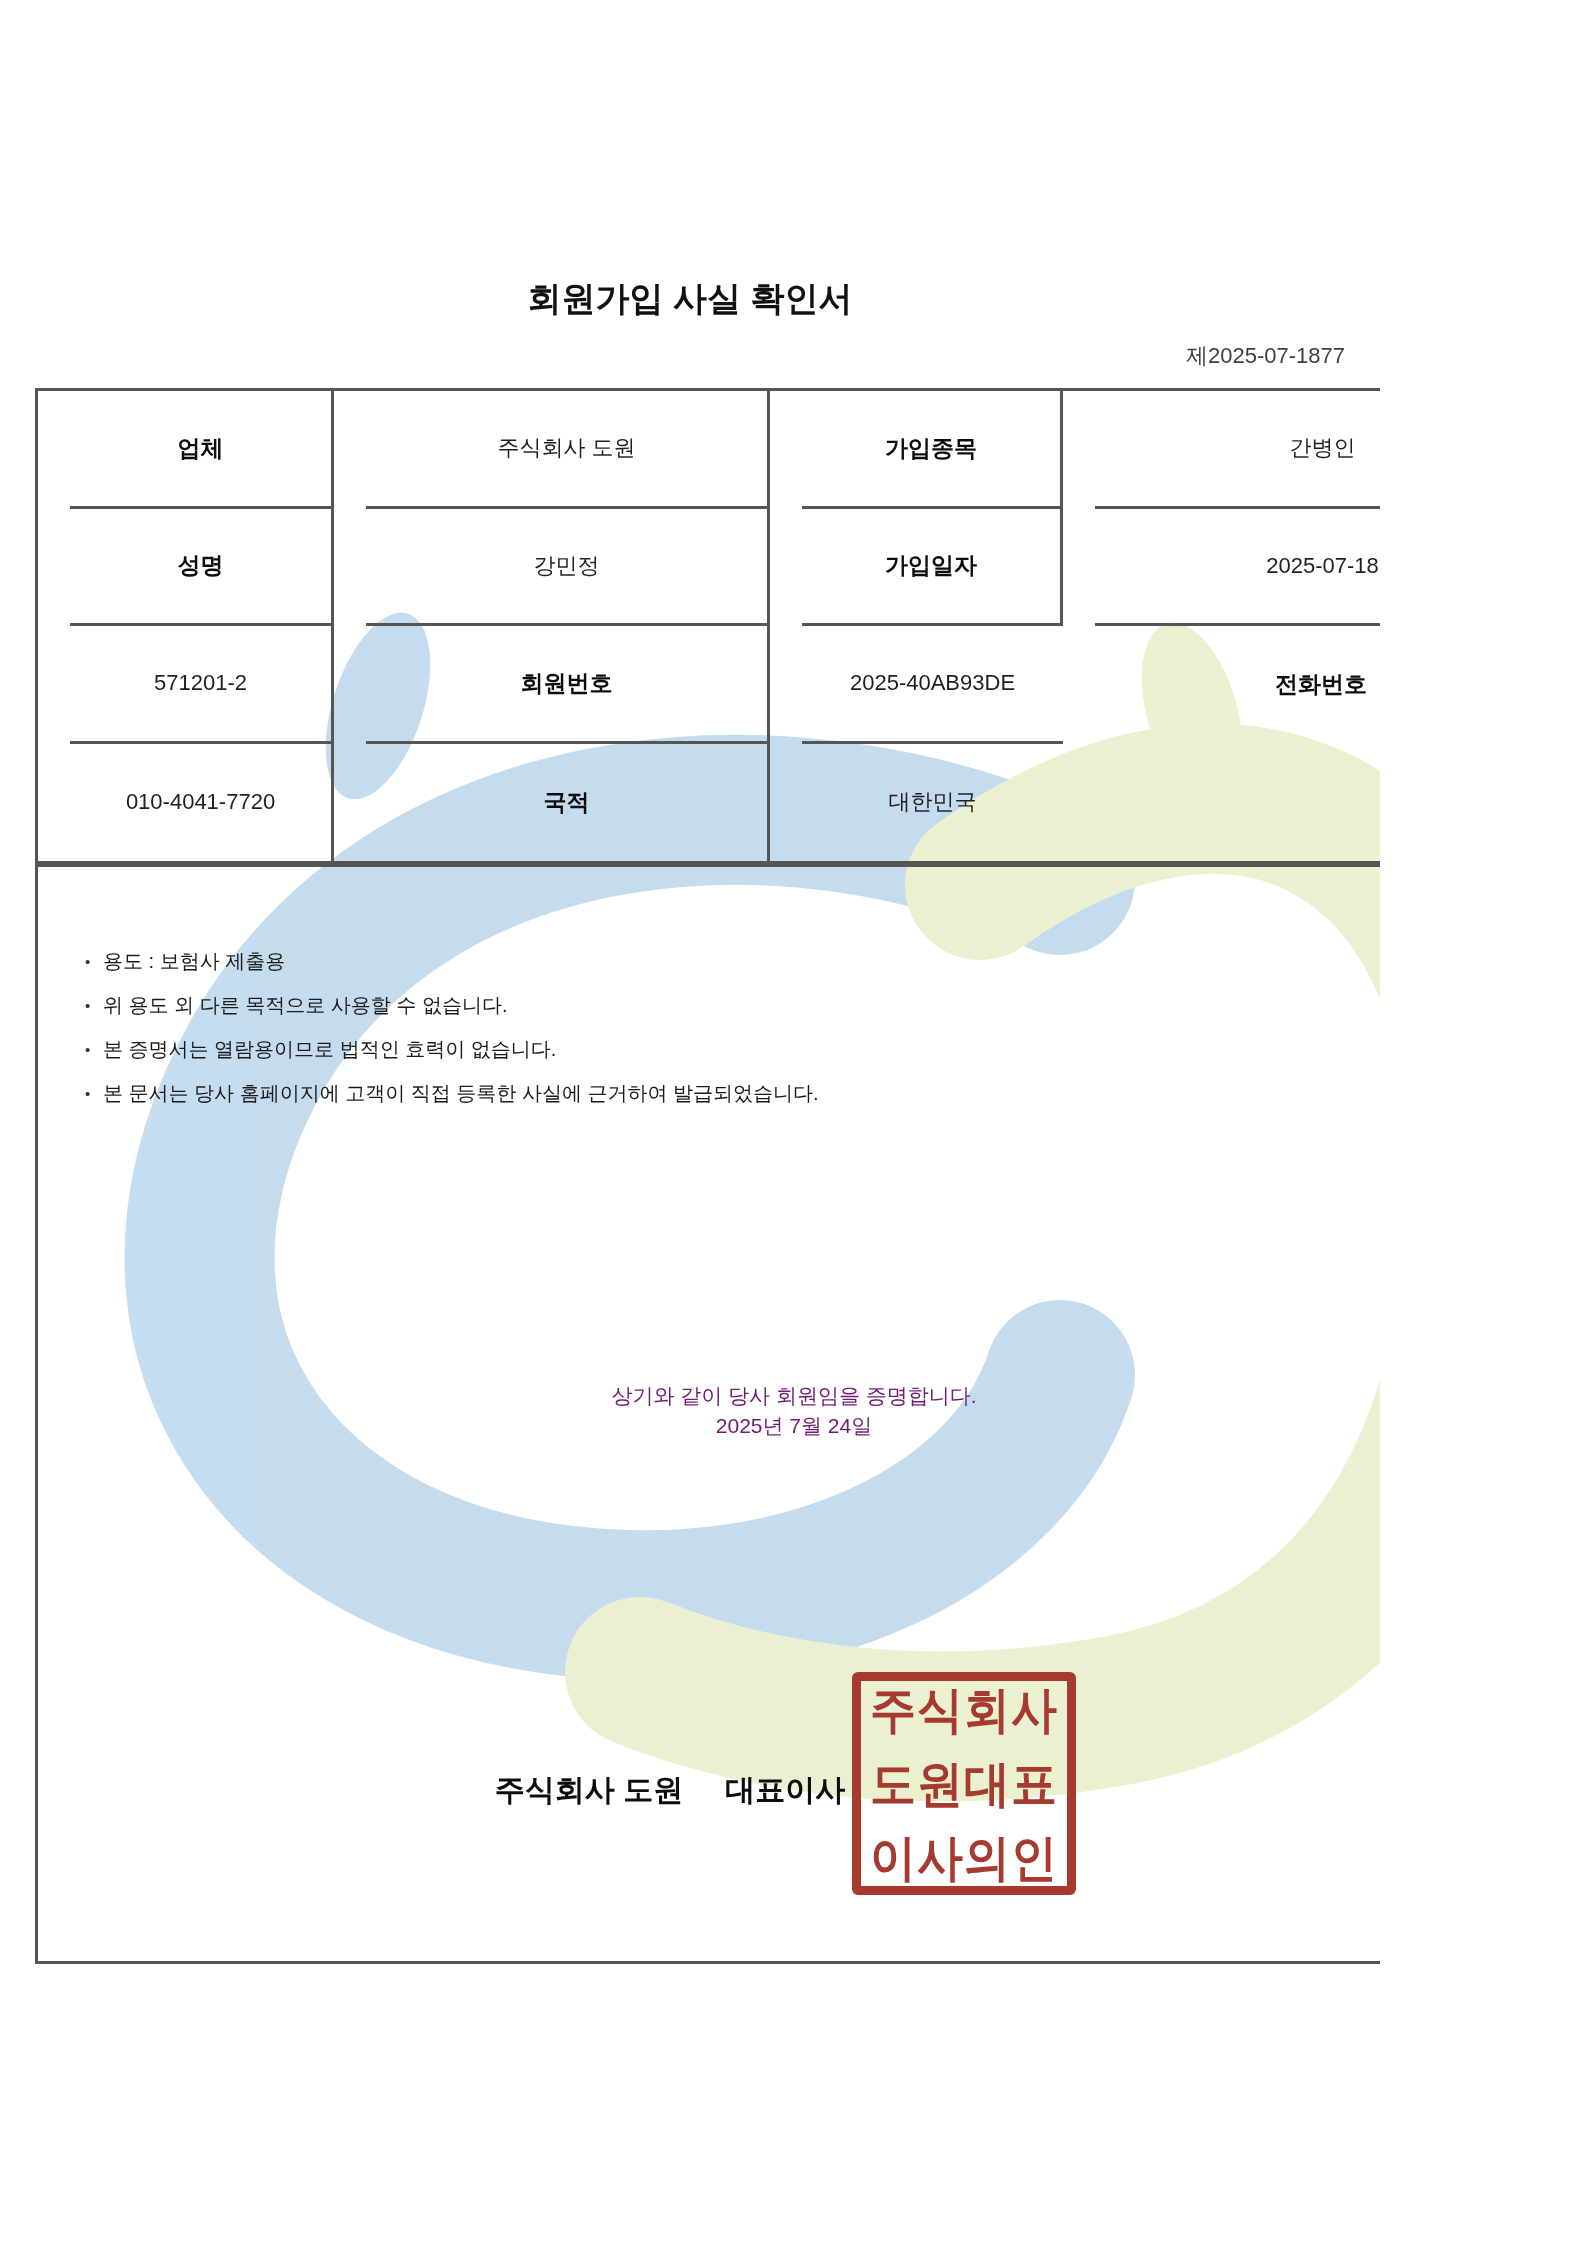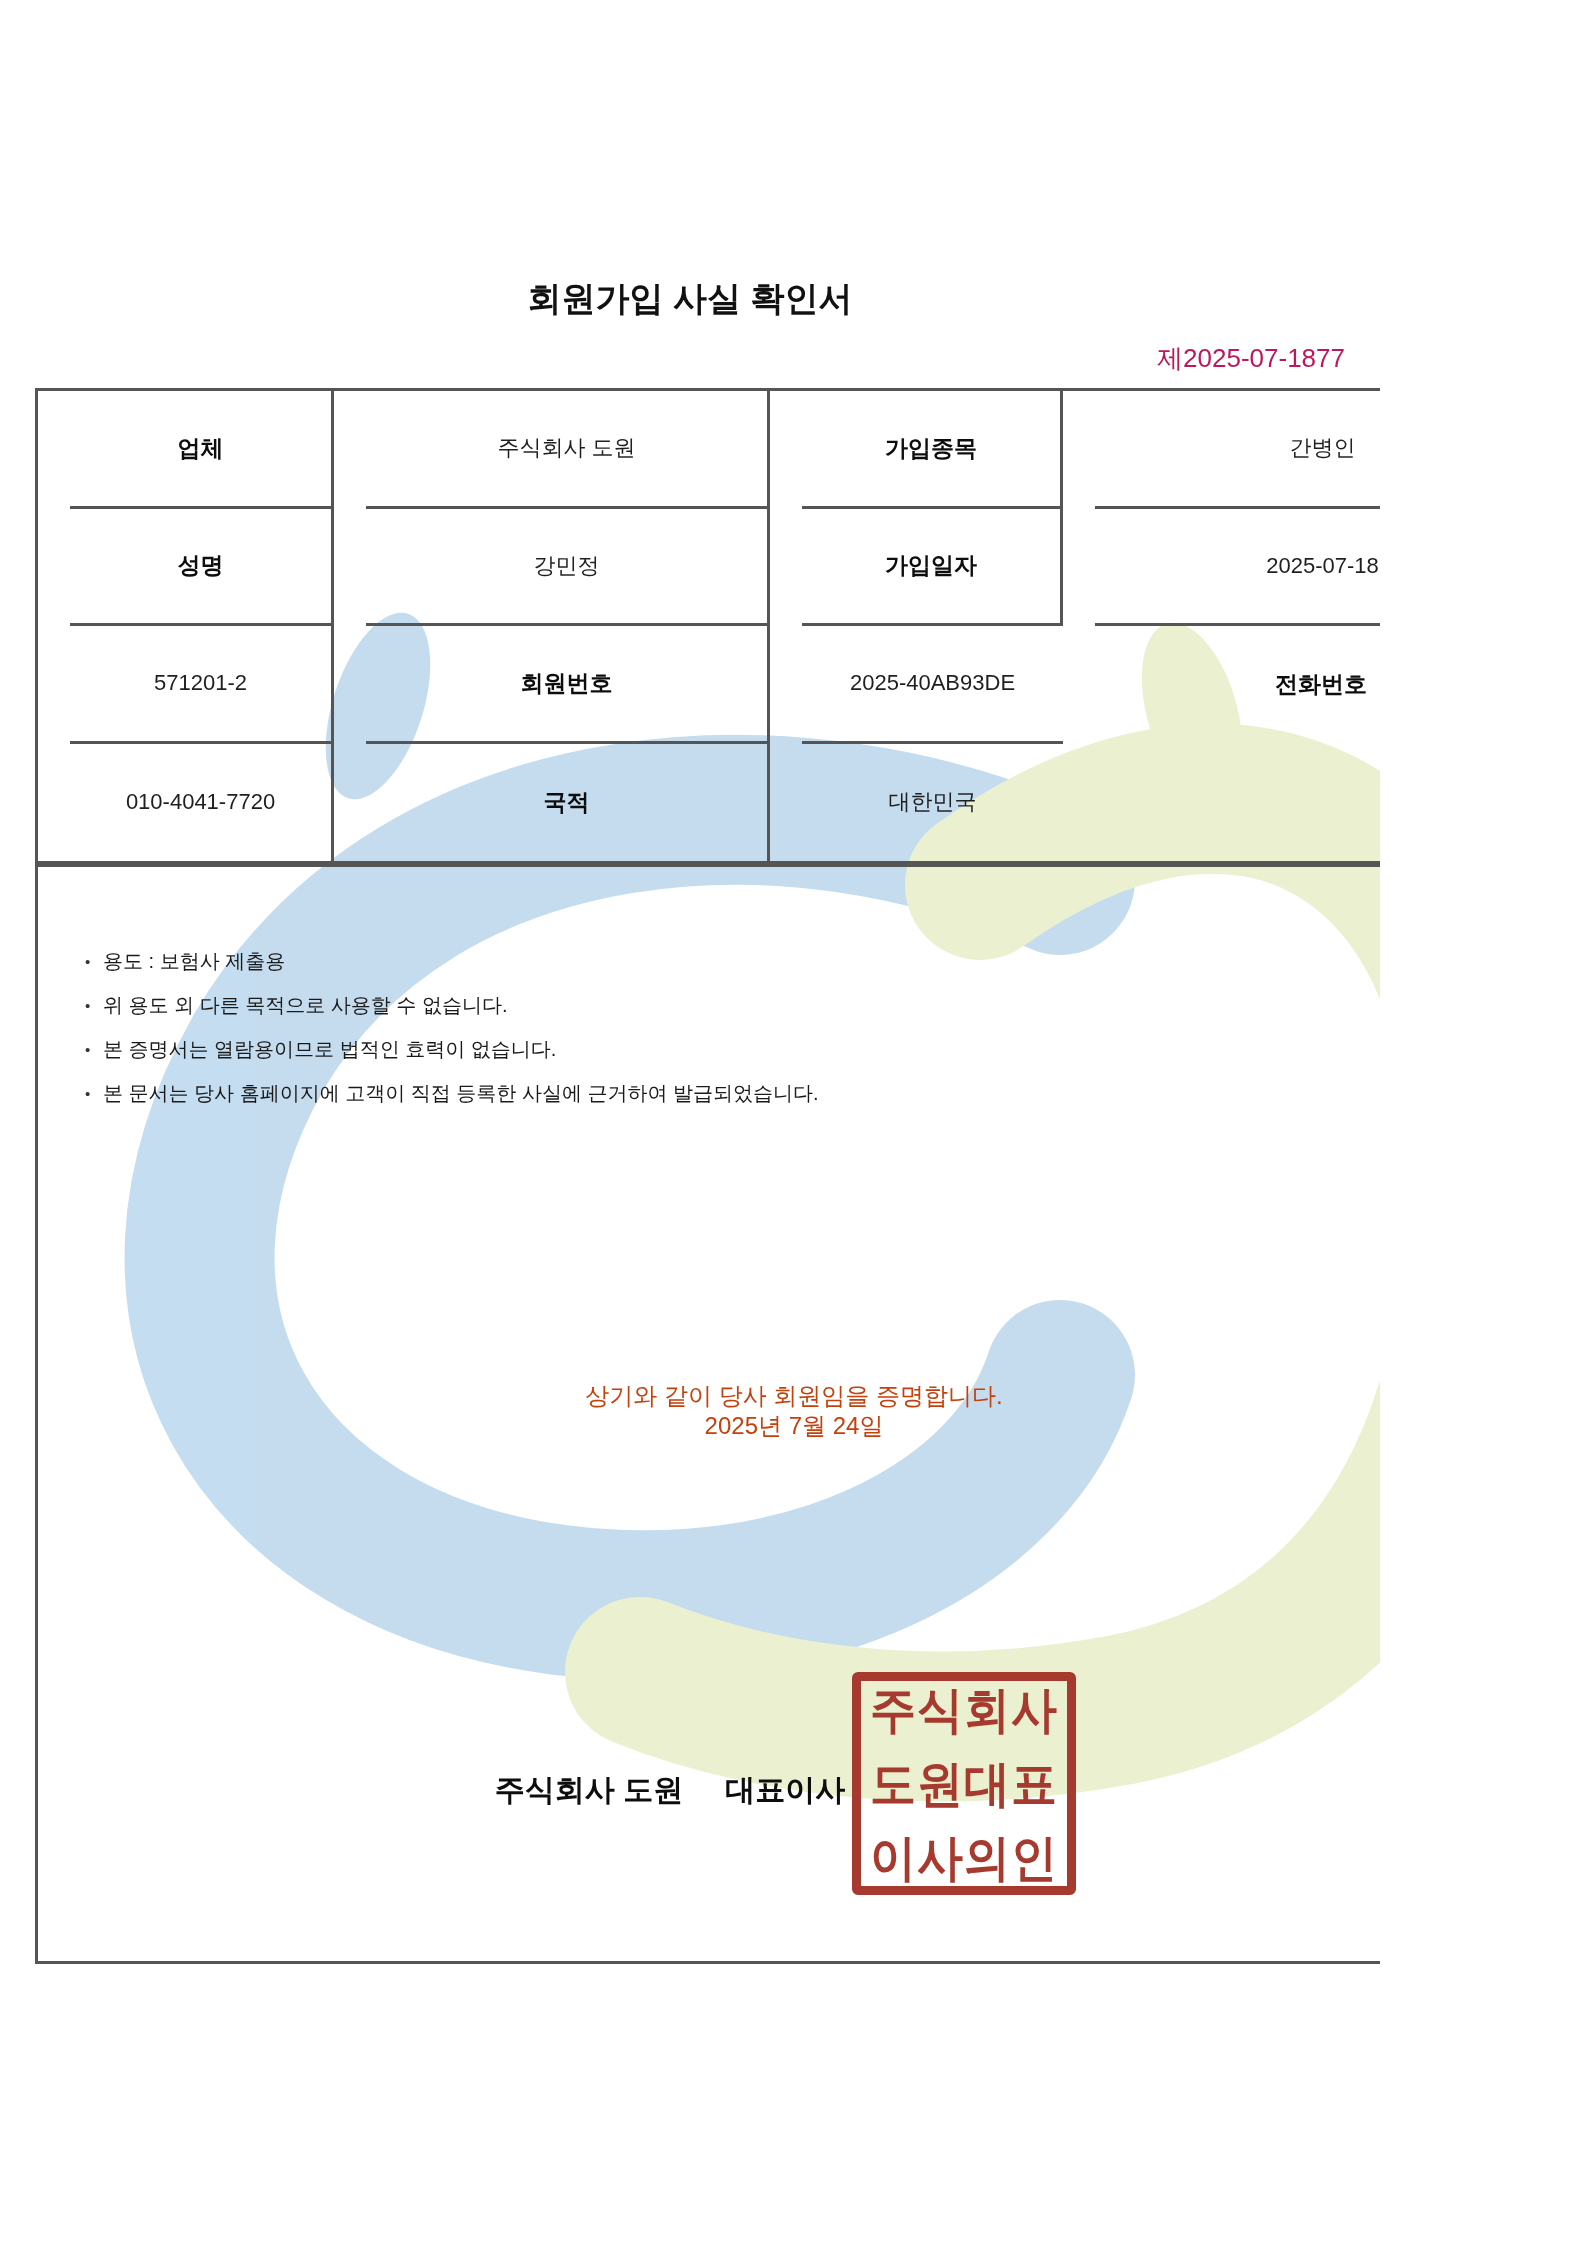--- a/index.html
+++ b/index.html
@@ -18,21 +18,21 @@
   }
   
   .layer { position:absolute; left:0; top:0; width:100%; height:100%; z-index:1; }
 
   .doc-title {
     position:absolute; top:276px; left:0; width:100%;
     text-align:center; font-size:34px; font-weight:700; color:#111;
   }
   .doc-number {
     position:absolute; top:341px; right:35px;
-    font-size:26px; color:#be185d;
+    font-size:22px; color:#404040;
   }
 
   
   .info-table {
     position:absolute; left:35px; top:388px;
     width:1518px; height:476px;
     border:3px solid #555; box-sizing:border-box;
     display:grid;
     grid-template-columns:296px 436px 293px auto;
     grid-template-rows:repeat(4, 1fr);
@@ -63,21 +63,21 @@
   .notes li {
     height:44px; display:flex; align-items:center;
     font-size:20px; color:#1a1a1a;
   }
   .notes .bullet {
     width:18px; font-size:15px; color:#333; flex:0 0 18px;
   }
 
   .statement {
     position:absolute; left:0; top:1381px; width:1588px;
-    text-align:center; font-size:24px; line-height:30px; color:#c2410c;
+    text-align:center; font-size:21px; line-height:30px; color:#701a75;
   }
 
   .signature {
     position:absolute; left:460px; top:1770px; width:420px;
     display:flex; justify-content:center; gap:42px;
     font-size:30px; font-weight:700; color:#0d0d0d; white-space:nowrap;
   }
 
   .stamp {
     position:absolute; left:852px; top:1672px;

